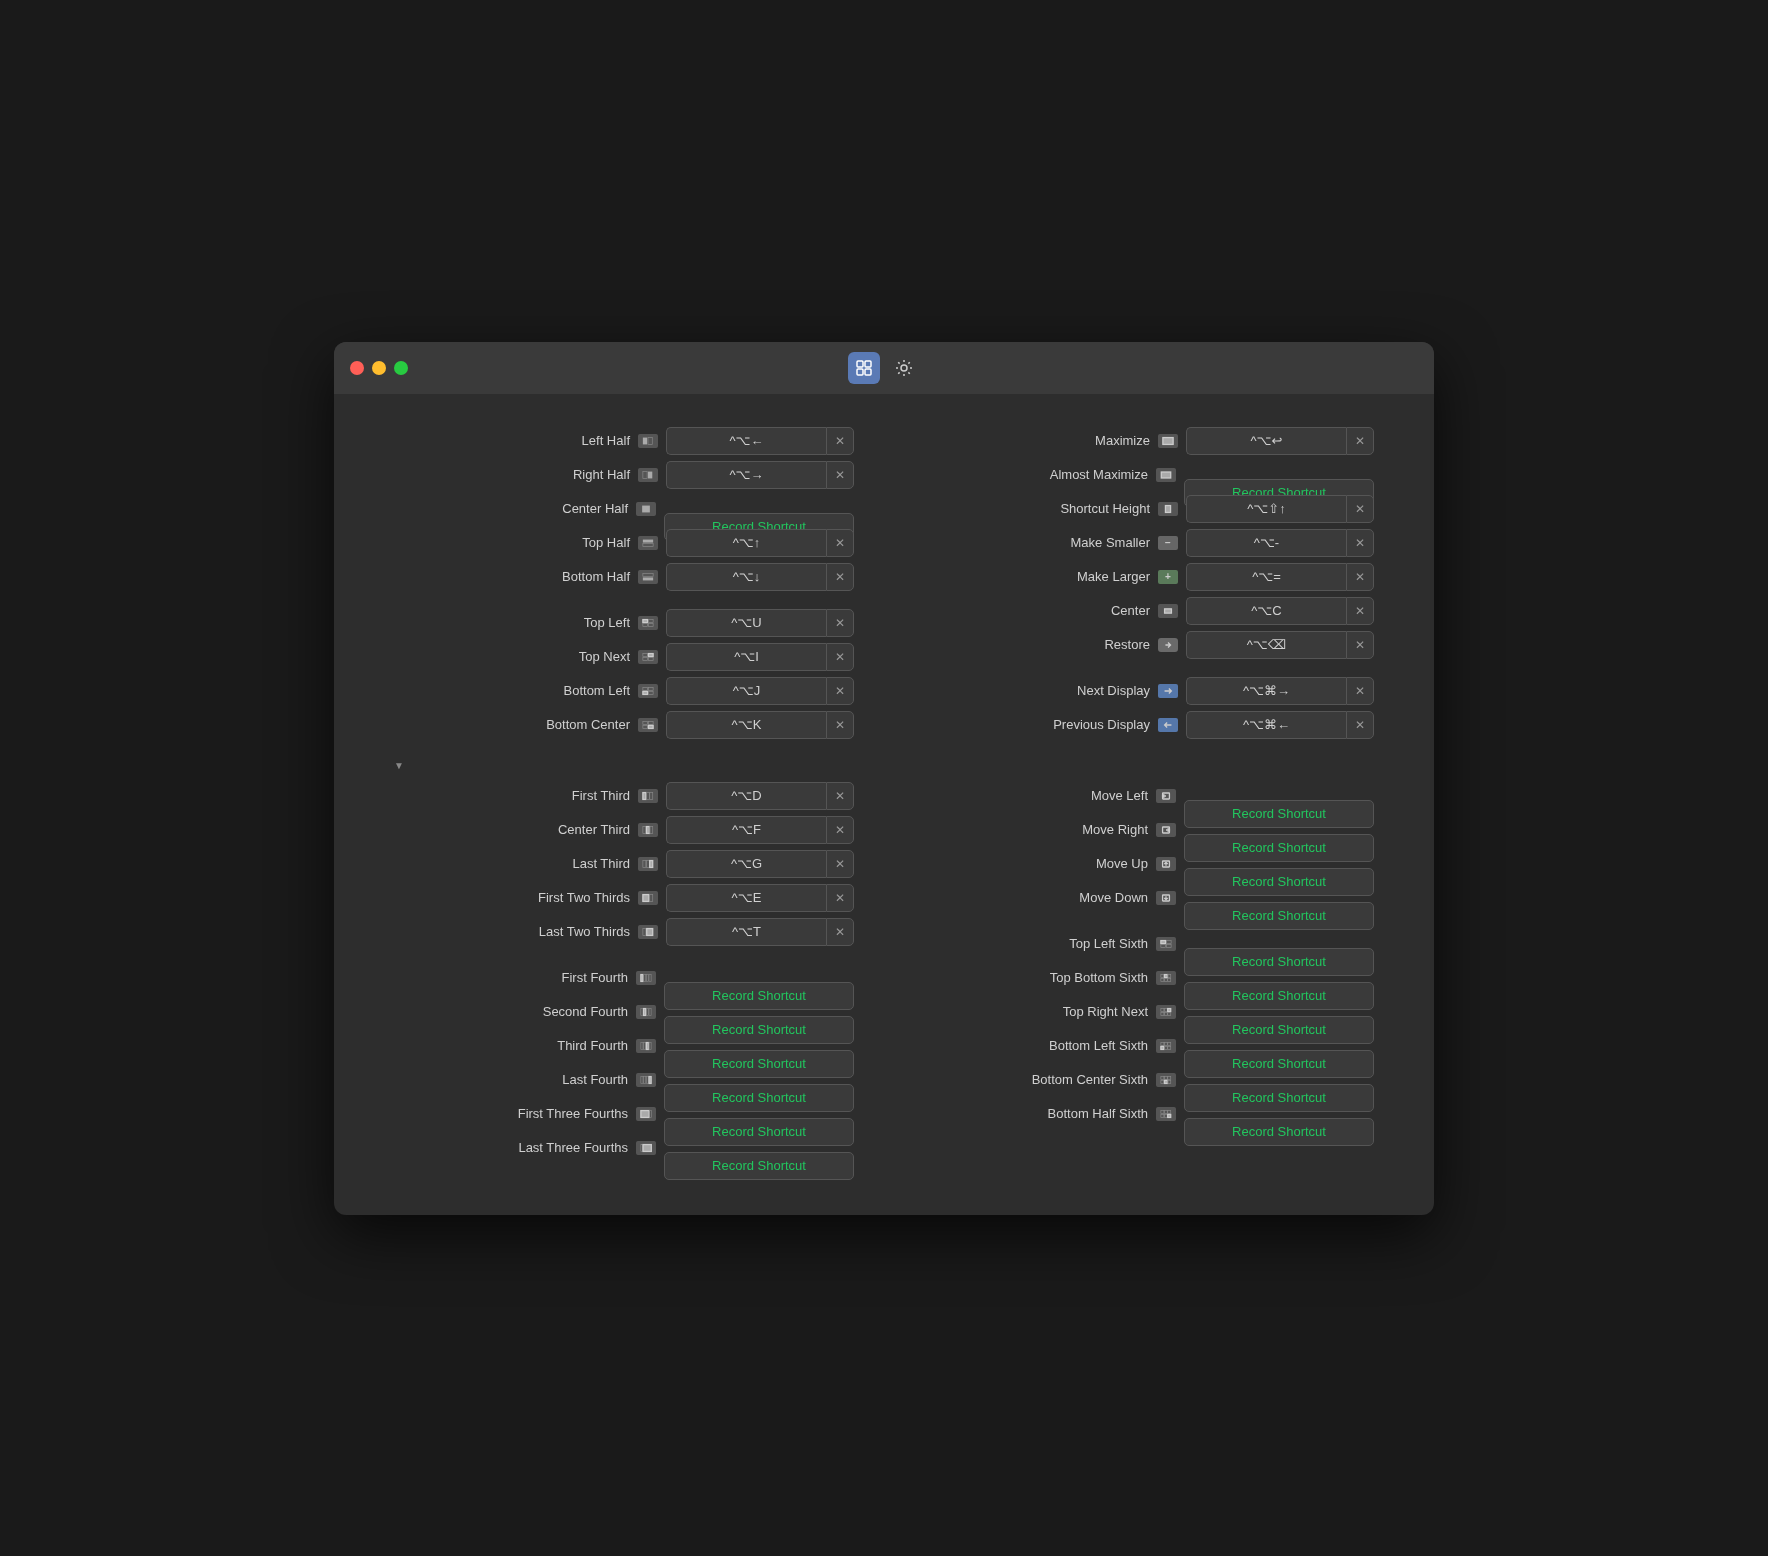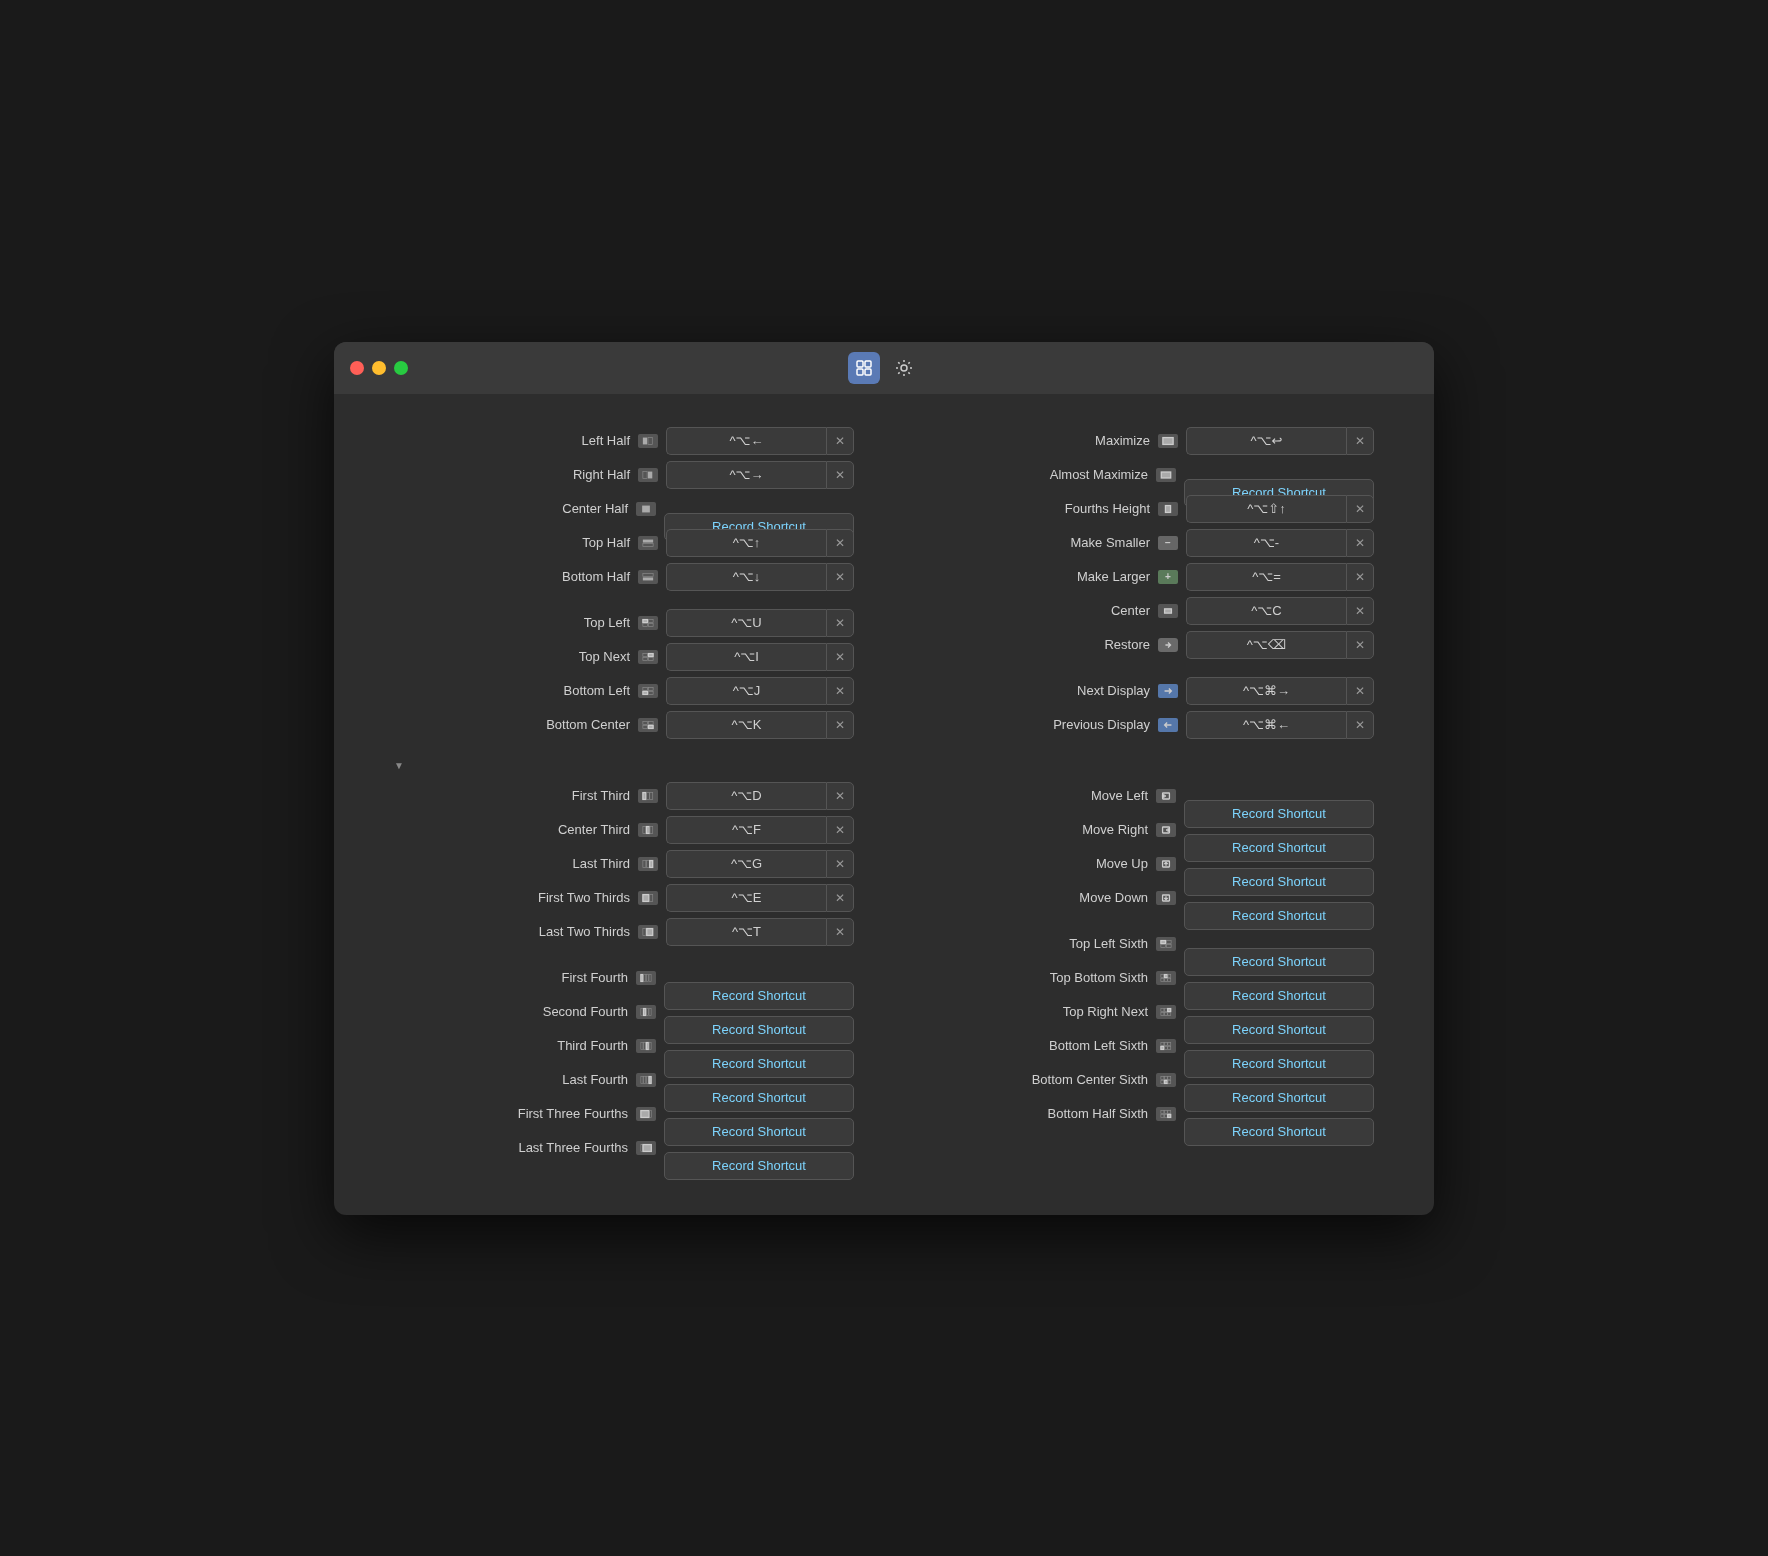--- a/index.html
+++ b/index.html
@@ -121,21 +121,21 @@
       border-radius: 5px;
       display: flex;
       align-items: center;
       justify-content: center;
       color: #d0d0d0;
       font-size: 13px;
       flex-shrink: 0;
     }
     .shortcut-box.record {
       background: #3a3a3a;
-      color: #7dd3fc;
+      color: #22c55e;
       margin-top: 36px;
     }
     .shortcut-with-x {
       display: flex;
       align-items: center;
       gap: 0;
     }
     .shortcut-field {
       width: 160px;
       height: 28px;
@@ -361,21 +361,21 @@
           <span class="row-label">Almost Maximize</span>
           <div class="row-icon">
             <svg viewBox="0 0 14 10">
                 <rect x="1.5" y="1.5" width="11" height="7" fill="#aaa"></rect>
               </svg>
           </div>
           <div class="shortcut-box record">Record Shortcut</div>
         </div>
 
         <div class="row">
-          <span class="row-label">Fourths Height</span>
+          <span class="row-label">Shortcut Height</span>
           <div class="row-icon">
             <svg viewBox="0 0 14 10">
                 <rect x="4" y="1" width="6" height="8" fill="#aaa"></rect>
               </svg>
           </div>
           <div class="shortcut-with-x">
             <div class="shortcut-field">^⌥⇧↑</div>
             <div class="x-btn">✕</div>
           </div>
         </div>

